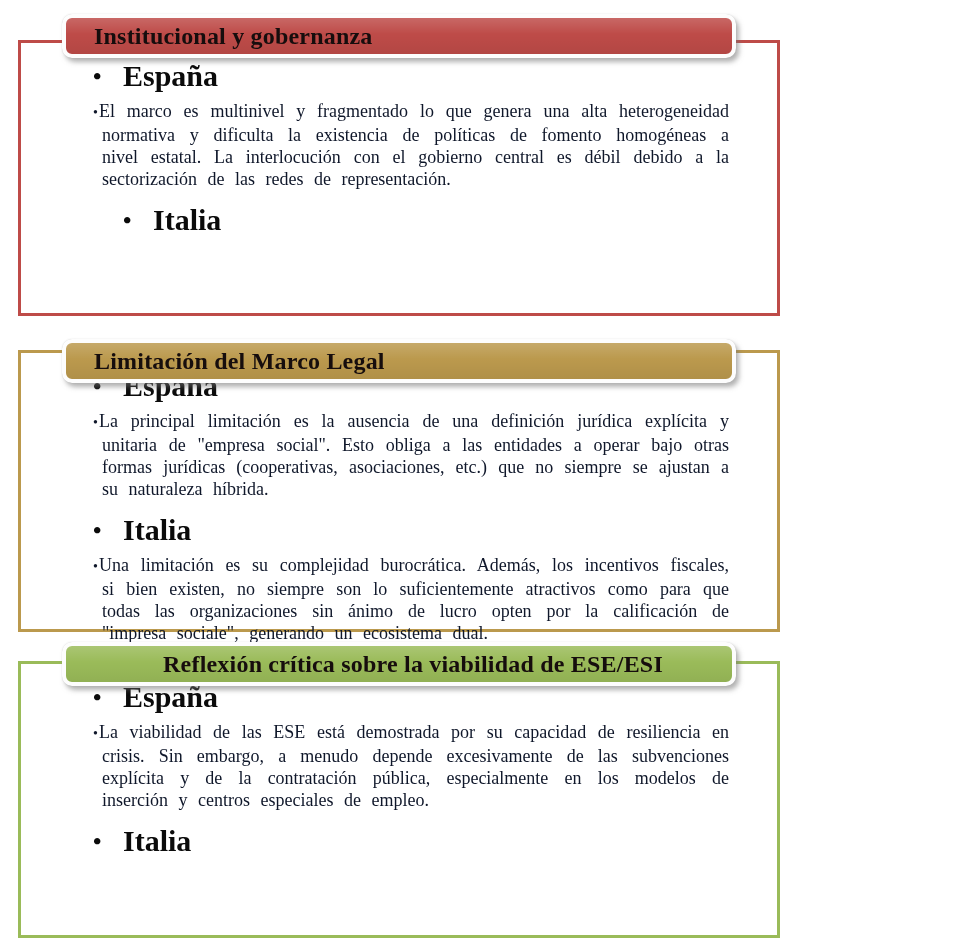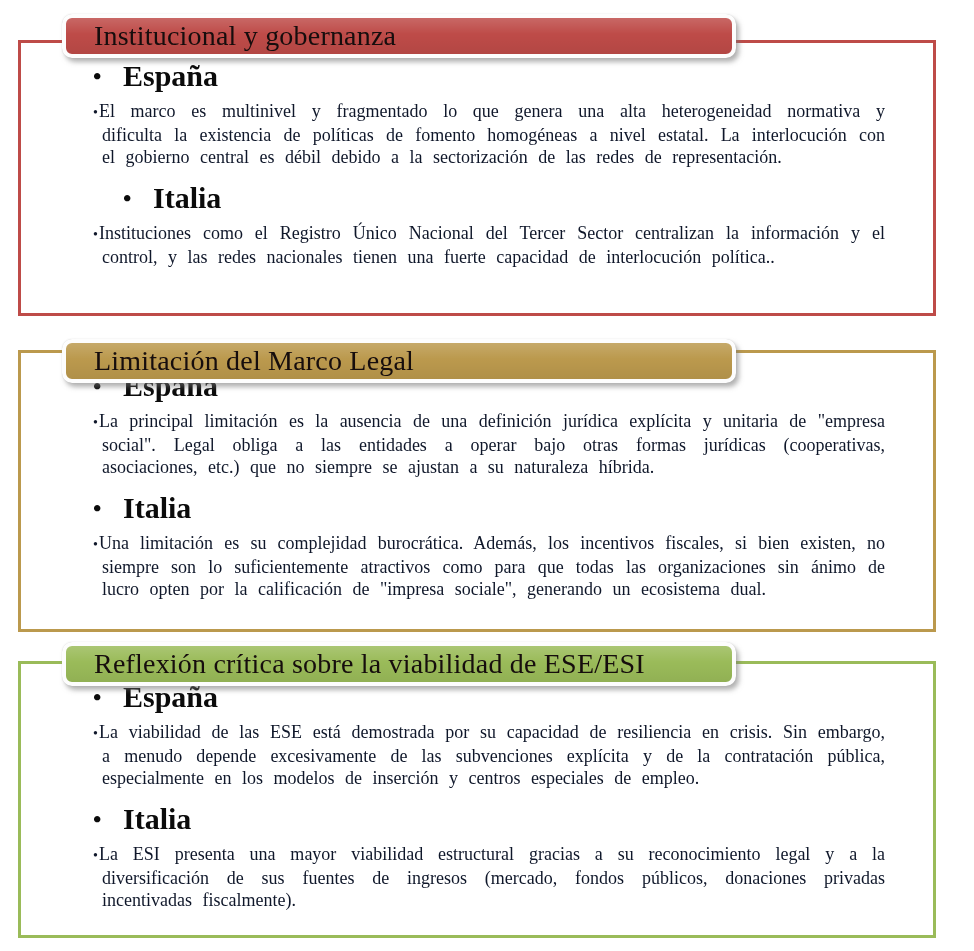--- a/index.html
+++ b/index.html
@@ -17,21 +17,21 @@
     color: #0d0d0d;
   }
   .panel {
     position: absolute;
     left: 0;
     width: 974px;
   }
   .box {
     position: absolute;
     left: 18px;
-    width: 918px;
+    width: 762px;
     box-sizing: border-box;
     border: 3px solid #999;
     background: #ffffff;
     padding: 13px 48px 6px 72px;
     z-index: 1;
   }
   .banner {
     position: absolute;
     left: 62px;
     width: 674px;
@@ -40,22 +40,22 @@
     border: 4px solid #fdfdfd;
     border-radius: 10px;
     box-shadow: 3px 4px 5px rgba(115,115,115,0.55), 0 0 1px rgba(160,160,160,0.5);
     display: flex;
     align-items: center;
     padding-left: 28px;
     z-index: 2;
     background-image: linear-gradient(rgba(255,255,255,0.16), rgba(255,255,255,0) 45%, rgba(0,0,0,0.06));
   }
   .banner-title {
-    font-size: 28px;
-    font-weight: normal;
+    font-size: 24px;
+    font-weight: bold;
     color: #160d0d;
     letter-spacing: 0.2px;
     white-space: nowrap;
   }
   .country {
     font-size: 30px;
     font-weight: bold;
     line-height: 40px;
     color: #0b0b0b;
     margin: 0 0 4px 0;
@@ -85,55 +85,52 @@
     padding-right: 1px;
   }
   
   .panel-0 { top: 14px; }
   .panel-0 .banner { top: 0; }
   .panel-0 .box { top: 26px; height: 276px; }
   .panel-1 { top: 331px; }
   .panel-1 .banner { top: 8px; }
   .panel-1 .box { top: 19px; height: 282px; }
   .panel-2 { top: 642px; }
-  .panel-2 .banner { top: 0; }
+  .panel-2 .banner { top: 0; justify-content: center; }
   .panel-2 .box { top: 19px; height: 277px; }
 </style>
 </head>
 <body>
 
 <div class="page">
 
   <section class="panel panel-0">
     <div class="box" style="border-color: rgb(190, 75, 72);">
       <div class="country">
         <span class="h-bullet">•</span><span>España</span>
       </div>
       <p class="detail">
         <span class="p-bullet">•</span><span>El marco es multinivel y fragmentado lo que genera una alta heterogeneidad normativa y dificulta la existencia de políticas de fomento homogéneas a nivel estatal. La interlocución con el gobierno central es débil debido a la sectorización de las redes de representación.</span>
       </p>
       <div class="country indent">
         <span class="h-bullet">•</span><span>Italia</span>
       </div>
-      <p class="detail">
-        <span class="p-bullet">•</span><span>Instituciones como el Registro Único Nacional del Tercer Sector centralizan la información y el control, y las redes nacionales tienen una fuerte capacidad de interlocución política..</span>
-      </p>
     </div>
     <div class="banner" style="background-color: rgb(190, 75, 72);">
       <span class="banner-title">Institucional y gobernanza</span>
     </div>
   </section>
 
   <section class="panel panel-1">
     <div class="box" style="border-color: rgb(187, 153, 77);">
       <div class="country">
         <span class="h-bullet">•</span><span>España</span>
       </div>
       <p class="detail">
-        <span class="p-bullet">•</span><span>La principal limitación es la ausencia de una definición jurídica explícita y unitaria de "empresa social". Legal obliga a las entidades a operar bajo otras formas jurídicas (cooperativas, asociaciones, etc.) que no siempre se ajustan a su naturaleza híbrida.</span>
+        <span class="p-bullet">•</span><span>La principal limitación es la ausencia de una definición jurídica explícita y unitaria de "empresa social". Esto obliga a las entidades a operar bajo otras formas jurídicas (cooperativas, asociaciones, etc.) que no siempre se ajustan a su naturaleza híbrida.</span>
       </p>
       <div class="country">
         <span class="h-bullet">•</span><span>Italia</span>
       </div>
       <p class="detail">
         <span class="p-bullet">•</span><span>Una limitación es su complejidad burocrática. Además, los incentivos fiscales, si bien existen, no siempre son lo suficientemente atractivos como para que todas las organizaciones sin ánimo de lucro opten por la calificación de "impresa sociale", generando un ecosistema dual.</span>
       </p>
     </div>
     <div class="banner" style="background-color: rgb(187, 153, 77);">
       <span class="banner-title">Limitación del Marco Legal</span>
@@ -144,22 +141,19 @@
     <div class="box" style="border-color: rgb(154, 187, 89);">
       <div class="country">
         <span class="h-bullet">•</span><span>España</span>
       </div>
       <p class="detail">
         <span class="p-bullet">•</span><span>La viabilidad de las ESE está demostrada por su capacidad de resiliencia en crisis. Sin embargo, a menudo depende excesivamente de las subvenciones explícita y de la contratación pública, especialmente en los modelos de inserción y centros especiales de empleo.</span>
       </p>
       <div class="country">
         <span class="h-bullet">•</span><span>Italia</span>
       </div>
-      <p class="detail">
-        <span class="p-bullet">•</span><span>La ESI presenta una mayor viabilidad estructural gracias a su reconocimiento legal y a la diversificación de sus fuentes de ingresos (mercado, fondos públicos, donaciones privadas incentivadas fiscalmente).</span>
-      </p>
     </div>
     <div class="banner" style="background-color: rgb(154, 187, 89);">
       <span class="banner-title">Reflexión crítica sobre la viabilidad de ESE/ESI</span>
     </div>
   </section>
 
 </div>
 
 </body></html>

